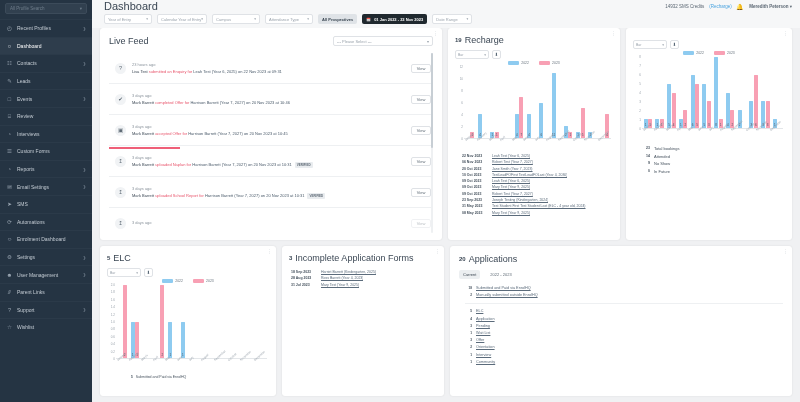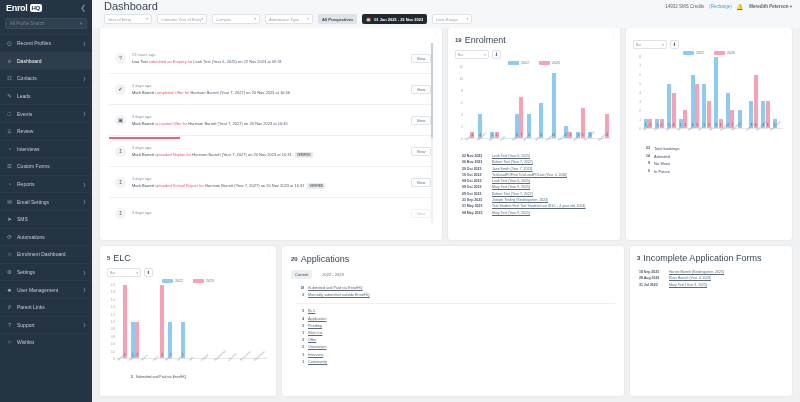--- a/index.html
+++ b/index.html
@@ -237,27 +237,20 @@
 
   
   .elc { flex: 0 0 176px; }
   .elc-foot { display: flex; align-items: center; gap: 3px; font-size: 3.5px; color: #46525e; padding-left: 24px; }
   .elc-foot .n { font-weight: bold; font-size: 3.2px; }
 </style>
 </head>
 <body>
 
 <div class="sidebar">
-  <div class="sb-brand">
-    <div class="sb-logo">
-      <span>Enrol</span>
-      <span class="hq">HQ</span>
-    </div>
-    <div class="sb-collapse">❮</div>
-  </div>
   <div class="sb-search">
     <span>All Profile Search</span>
     <span>▾</span>
   </div>
   <div id="sb-items">
       <div class="sb-item">
         <span class="sb-ico">◴</span>
         <span class="sb-lbl">Recent Profiles</span>
         <span class="sb-car">❯</span>
       </div>
@@ -379,20 +372,27 @@
       </div>
     </div>
   </div>
 
   <div class="content">
 
     <div class="row">
 
       <div class="card livefeed">
         <div class="card-dots">⋮</div>
+        <div class="lf-head">
+          <div class="card-title">Live Feed</div>
+          <div class="lf-select">
+            <span>--- Please Select ---</span>
+            <span>▾</span>
+          </div>
+        </div>
         <div class="lf-list">
           <div id="lf-items">
               <div class="lf-item">
                 <span class="lf-ico">?</span>
                 <span class="lf-body">
                   <span class="lf-time" style="display:block">23 hours ago</span>
                   <span class="lf-text" style="display:block"><b style="font-weight:normal">Lisa Test</b> <span class="hl">submitted an Enquiry for</span> <span class="lnk">Leah Test (Year 6, 2025) on 22 Nov 2023 at 09:31</span></span>
                 </span>
                 <span class="lf-view" style="">View</span>
               </div>
@@ -441,21 +441,21 @@
               <i></i>
             </div>
           <div class="lf-marker" style="top:94px"></div>
         </div>
       </div>
 
       <div class="card chartcard" style="flex:0 0 172px">
         <div class="card-dots">⋮</div>
         <div class="cc-top">
           <span class="count-badge">19</span>
-          <span class="card-title">Enrolment</span>
+          <span class="card-title">Recharge</span>
         </div>
         <div class="cc-ctrls">
           <div class="cc-sel">
             <span>Bar</span>
             <span>▾</span>
           </div>
           <div class="cc-dl">⬇</div>
         </div>
         <div class="cc-legend" id="enq-legend">
             <span class="lg">
@@ -892,20 +892,42 @@
               <span>November</span>
               <span>December</span>
             </div>
           </div>
         <div class="elc-foot" style="margin-top:16px">
           <span class="n">5</span>
           <span>Submitted and Paid via EnrolHQ</span>
         </div>
       </div>
 
+      <div class="card chartcard" style="flex:1">
+        <div class="card-dots">⋮</div>
+        <div class="cc-top">
+          <span class="count-badge">3</span>
+          <span class="card-title">Incomplete Application Forms</span>
+        </div>
+        <div class="minilist" id="inc-list" style="margin-top:6px;padding-left:2px">
+            <div class="ml-row">
+              <span class="ml-date">18 Sep 2023</span>
+              <span class="ml-link">Harriet Barrett (Kindergarten, 2025)</span>
+            </div>
+            <div class="ml-row">
+              <span class="ml-date">28 Aug 2023</span>
+              <span class="ml-link">Ross Barrett (Year 4, 2023)</span>
+            </div>
+            <div class="ml-row">
+              <span class="ml-date">31 Jul 2023</span>
+              <span class="ml-link">Mary Test (Year 9, 2025)</span>
+            </div>
+          </div>
+      </div>
+
       <div class="card apps">
         <div class="card-dots">⋮</div>
         <div class="cc-top">
           <span class="count-badge">20</span>
           <span class="card-title">Applications</span>
         </div>
         <div class="apps-tabs" id="apps-tabs">
             <div class="apps-tab active">Current</div>
             <div class="apps-tab">2022 - 2023</div>
           </div>
@@ -950,37 +972,15 @@
                 <span class="ap-num">1</span>
                 <span class="ap-link">Interview</span>
               </div>
               <div class="ap-row">
                 <span class="ap-num">1</span>
                 <span class="ap-link">Community</span>
               </div>
             </div>
         </div>
       </div>
-
-      <div class="card chartcard" style="flex:1">
-        <div class="card-dots">⋮</div>
-        <div class="cc-top">
-          <span class="count-badge">3</span>
-          <span class="card-title">Incomplete Application Forms</span>
-        </div>
-        <div class="minilist" id="inc-list" style="margin-top:6px;padding-left:2px">
-            <div class="ml-row">
-              <span class="ml-date">18 Sep 2023</span>
-              <span class="ml-link">Harriet Barrett (Kindergarten, 2025)</span>
-            </div>
-            <div class="ml-row">
-              <span class="ml-date">28 Aug 2023</span>
-              <span class="ml-link">Ross Barrett (Year 4, 2023)</span>
-            </div>
-            <div class="ml-row">
-              <span class="ml-date">31 Jul 2023</span>
-              <span class="ml-link">Mary Test (Year 9, 2025)</span>
-            </div>
-          </div>
-      </div>
     </div>
   </div>
 </div>
 
 </body></html>

